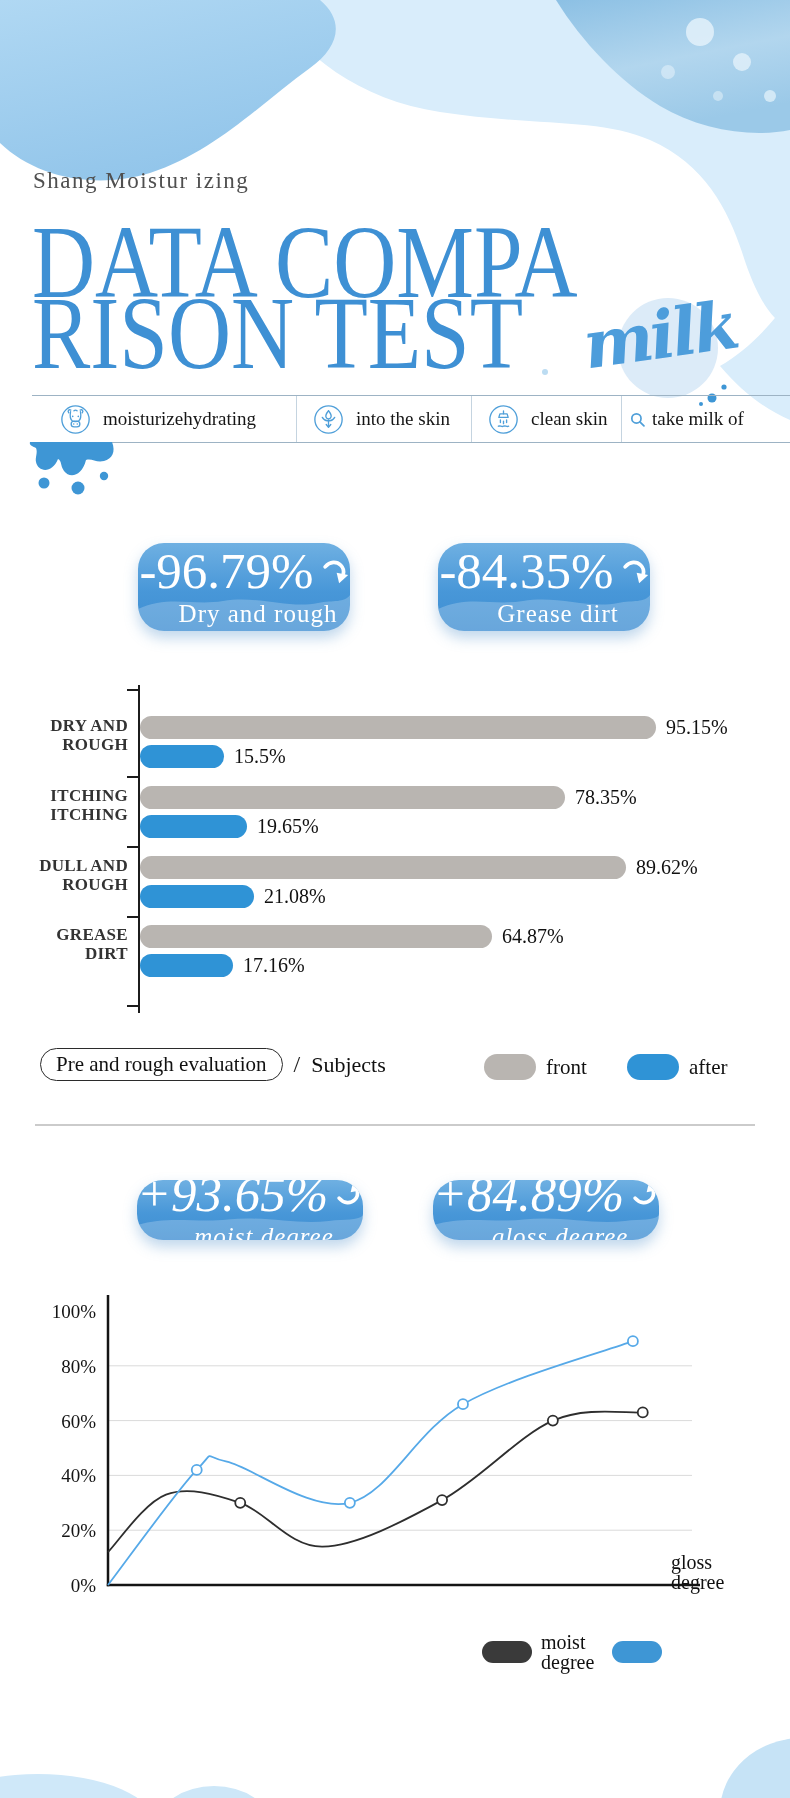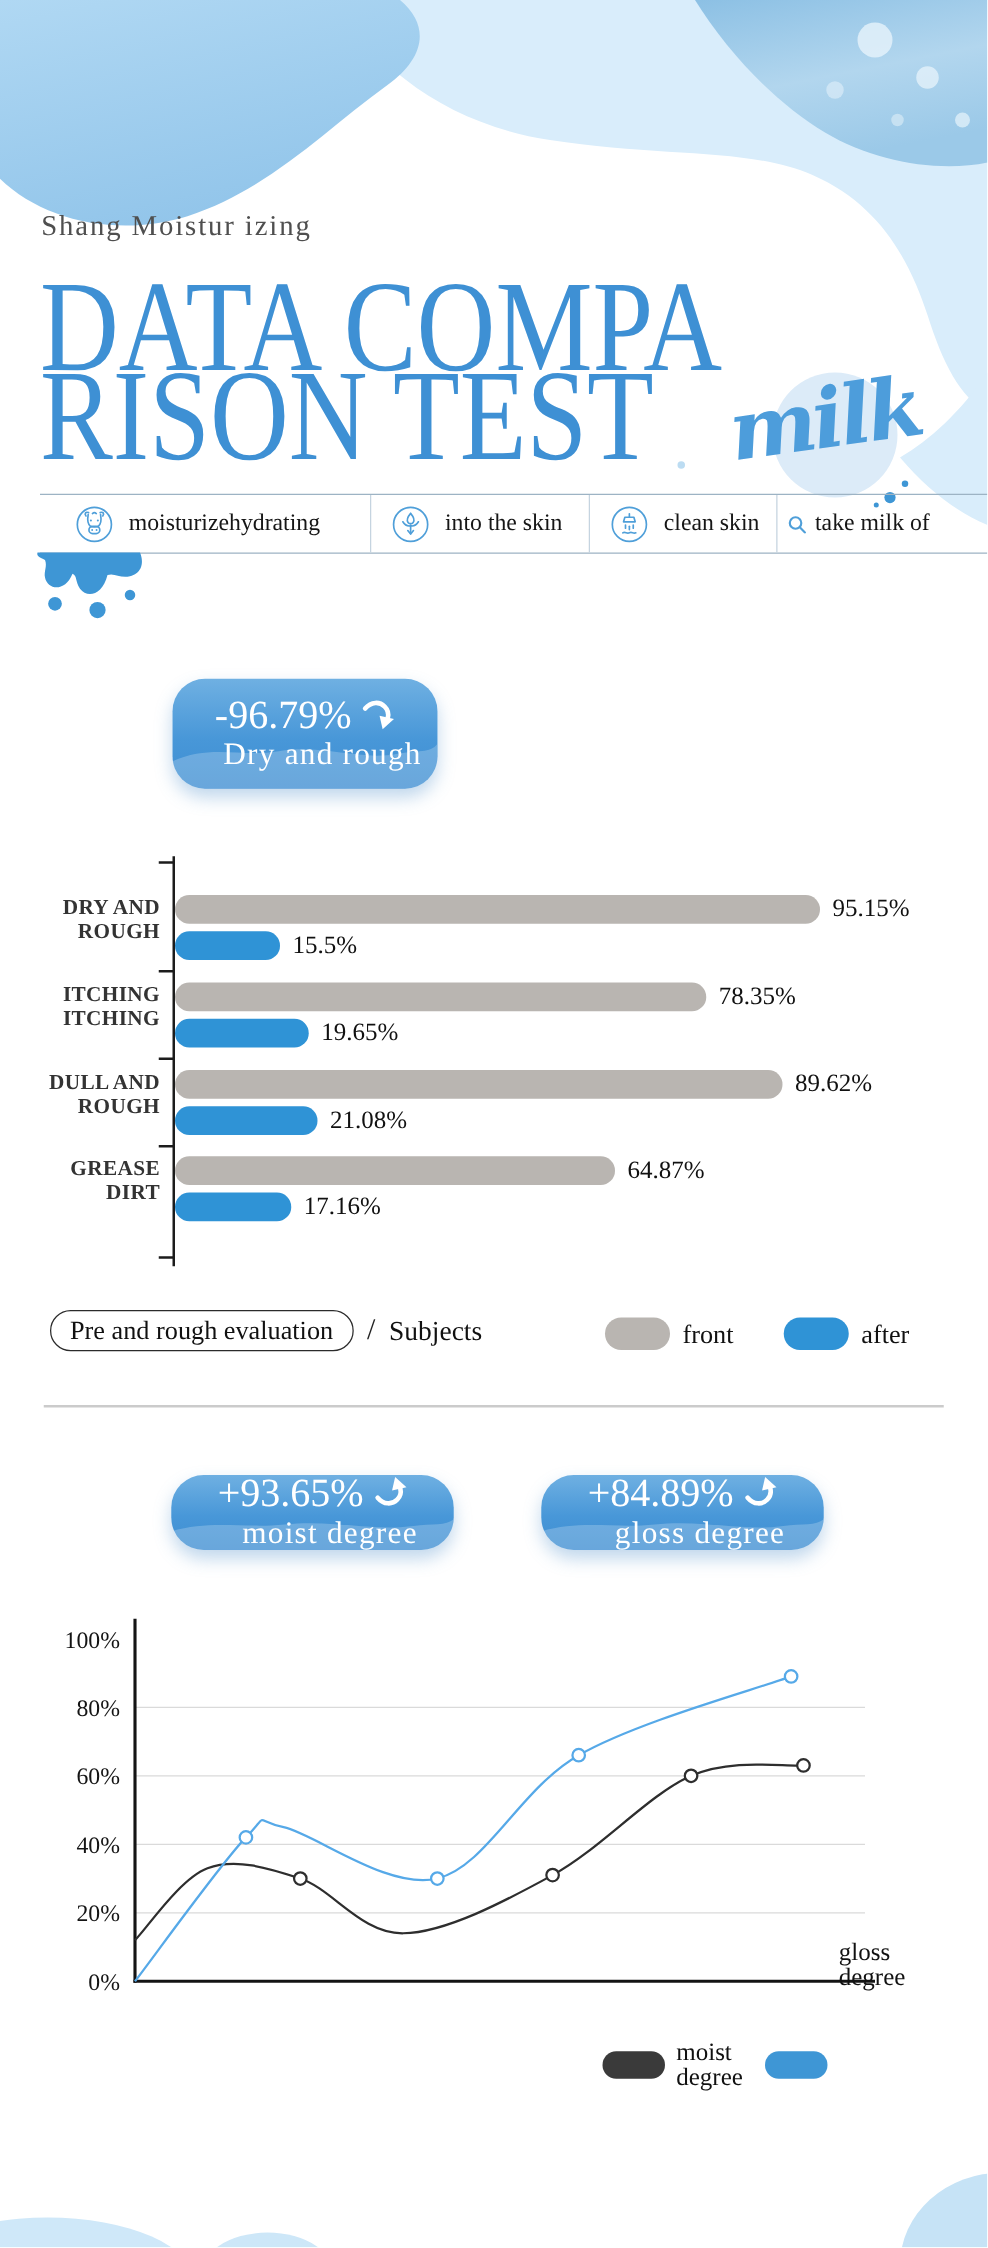--- a/index.html
+++ b/index.html
@@ -27,24 +27,24 @@
   .cicon .dot{fill:#4f9fd9;stroke:none;}
   .mini-mag{width:15px;height:15px;margin-right:7px;}
   .mini-mag *{stroke:#4f9fd9;fill:none;stroke-width:1.6;stroke-linecap:round;}
 
   
   .badge{position:absolute;width:212px;height:88px;border-radius:26px;overflow:hidden;
          background:linear-gradient(180deg,#6fb0e2 0%,#4897d8 55%,#3e8ed2 100%);
          box-shadow:0 7px 14px rgba(90,150,205,.38);
          display:flex;flex-direction:column;align-items:center;justify-content:center;color:#fff;}
   .badge .wave{position:absolute;left:0;bottom:0;width:100%;height:100%;}
-  .badge .val{position:relative;font-size:32px;line-height:1;display:flex;align-items:center;justify-content:flex-end;}
+  .badge .val{position:relative;font-size:51px;line-height:1;display:flex;align-items:center;justify-content:flex-end;}
   .badge .val svg{width:28px;height:28px;margin-left:7px;}
   .badge .lbl{position:relative;font-size:25px;line-height:1.15;margin-top:3px;letter-spacing:1px;margin-left:28px;}
-  .badge.row2{width:226px;height:60px;}
+  .badge.row2{width:226px;height:60px;font-style:italic;}
 
   
   #bar-chart{position:absolute;left:0;top:680px;width:790px;height:340px;}
   .bc-axis{position:absolute;left:138px;top:5px;width:2px;height:328px;background:#1c1c1c;}
   .bc-tick{position:absolute;left:127px;width:12px;height:2px;background:#1c1c1c;}
   .bar-label{position:absolute;width:112px;left:16px;text-align:right;font-size:17px;font-weight:bold;
              line-height:1.12;color:#333;letter-spacing:.3px;}
   .barline{position:absolute;left:140px;display:flex;align-items:center;gap:10px;height:23px;}
   .bar{height:100%;border-radius:12px;}
   .bar-front{background:#b9b5b1;}
@@ -167,20 +167,33 @@
     <path d="M0,66 C30,52 55,63 85,58 C120,52 150,66 180,60 C196,57 206,60 212,52 L212,88 L0,88 Z" fill="rgba(255,255,255,.22)"></path>
   </svg>
   <div class="val">
     <span>-96.79%</span>
     <svg viewBox="0 0 34 32">
       <path d="M5,11 C11,4 19,4 24,9 C27,12 28,16 27,20" stroke="#fff" stroke-width="4.5" fill="none" stroke-linecap="round"></path>
       <polygon points="19,18 33,21 22,31" fill="#fff"></polygon>
     </svg>
   </div>
   <div class="lbl">Dry and rough</div>
+</div>
+<div class="badge" style="left:438px;top:543px">
+  <svg class="wave" viewBox="0 0 212 88" preserveAspectRatio="none">
+    <path d="M0,66 C30,52 55,63 85,58 C120,52 150,66 180,60 C196,57 206,60 212,52 L212,88 L0,88 Z" fill="rgba(255,255,255,.22)"></path>
+  </svg>
+  <div class="val">
+    <span>-84.35%</span>
+    <svg viewBox="0 0 34 32">
+      <path d="M5,11 C11,4 19,4 24,9 C27,12 28,16 27,20" stroke="#fff" stroke-width="4.5" fill="none" stroke-linecap="round"></path>
+      <polygon points="19,18 33,21 22,31" fill="#fff"></polygon>
+    </svg>
+  </div>
+  <div class="lbl">Grease dirt</div>
 </div>
 
 <div id="bar-chart">
   <div class="bc-axis"></div>
   <div class="bc-tick" style="top:9px"></div>
   <div class="bc-tick" style="top:96px"></div>
   <div class="bc-tick" style="top:166px"></div>
   <div class="bc-tick" style="top:236px"></div>
   <div class="bc-tick" style="top:325px"></div>
 

